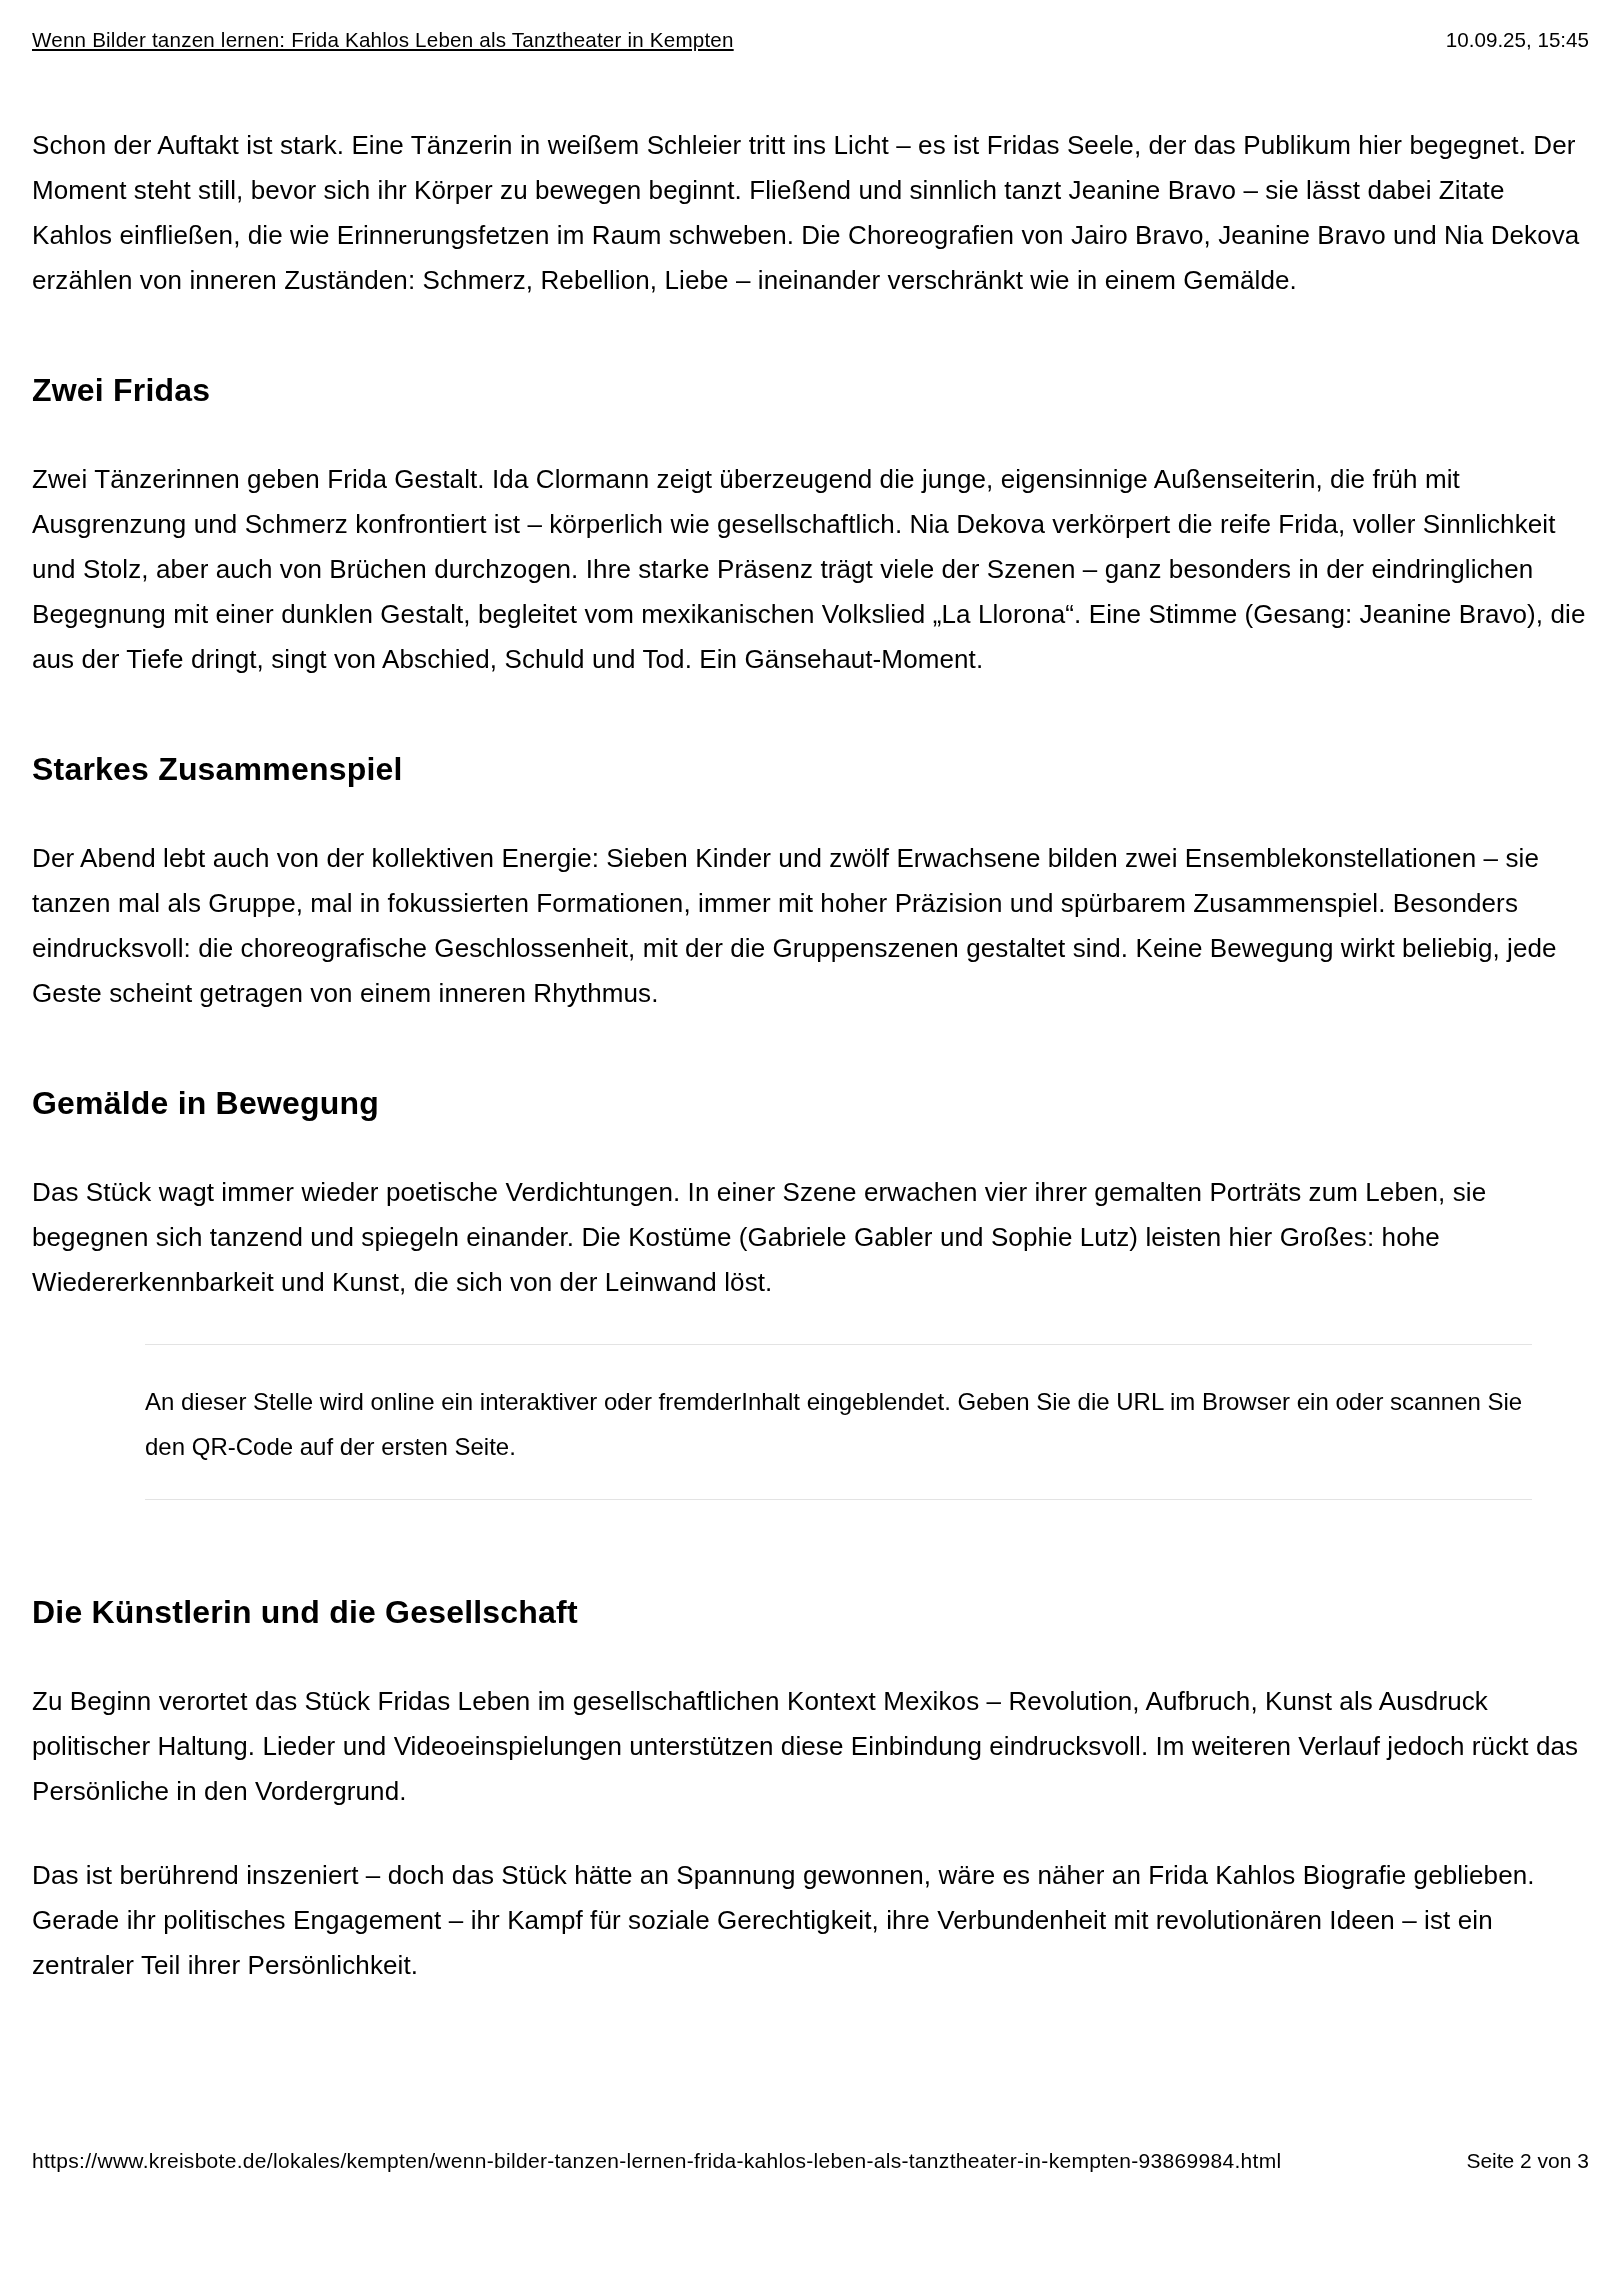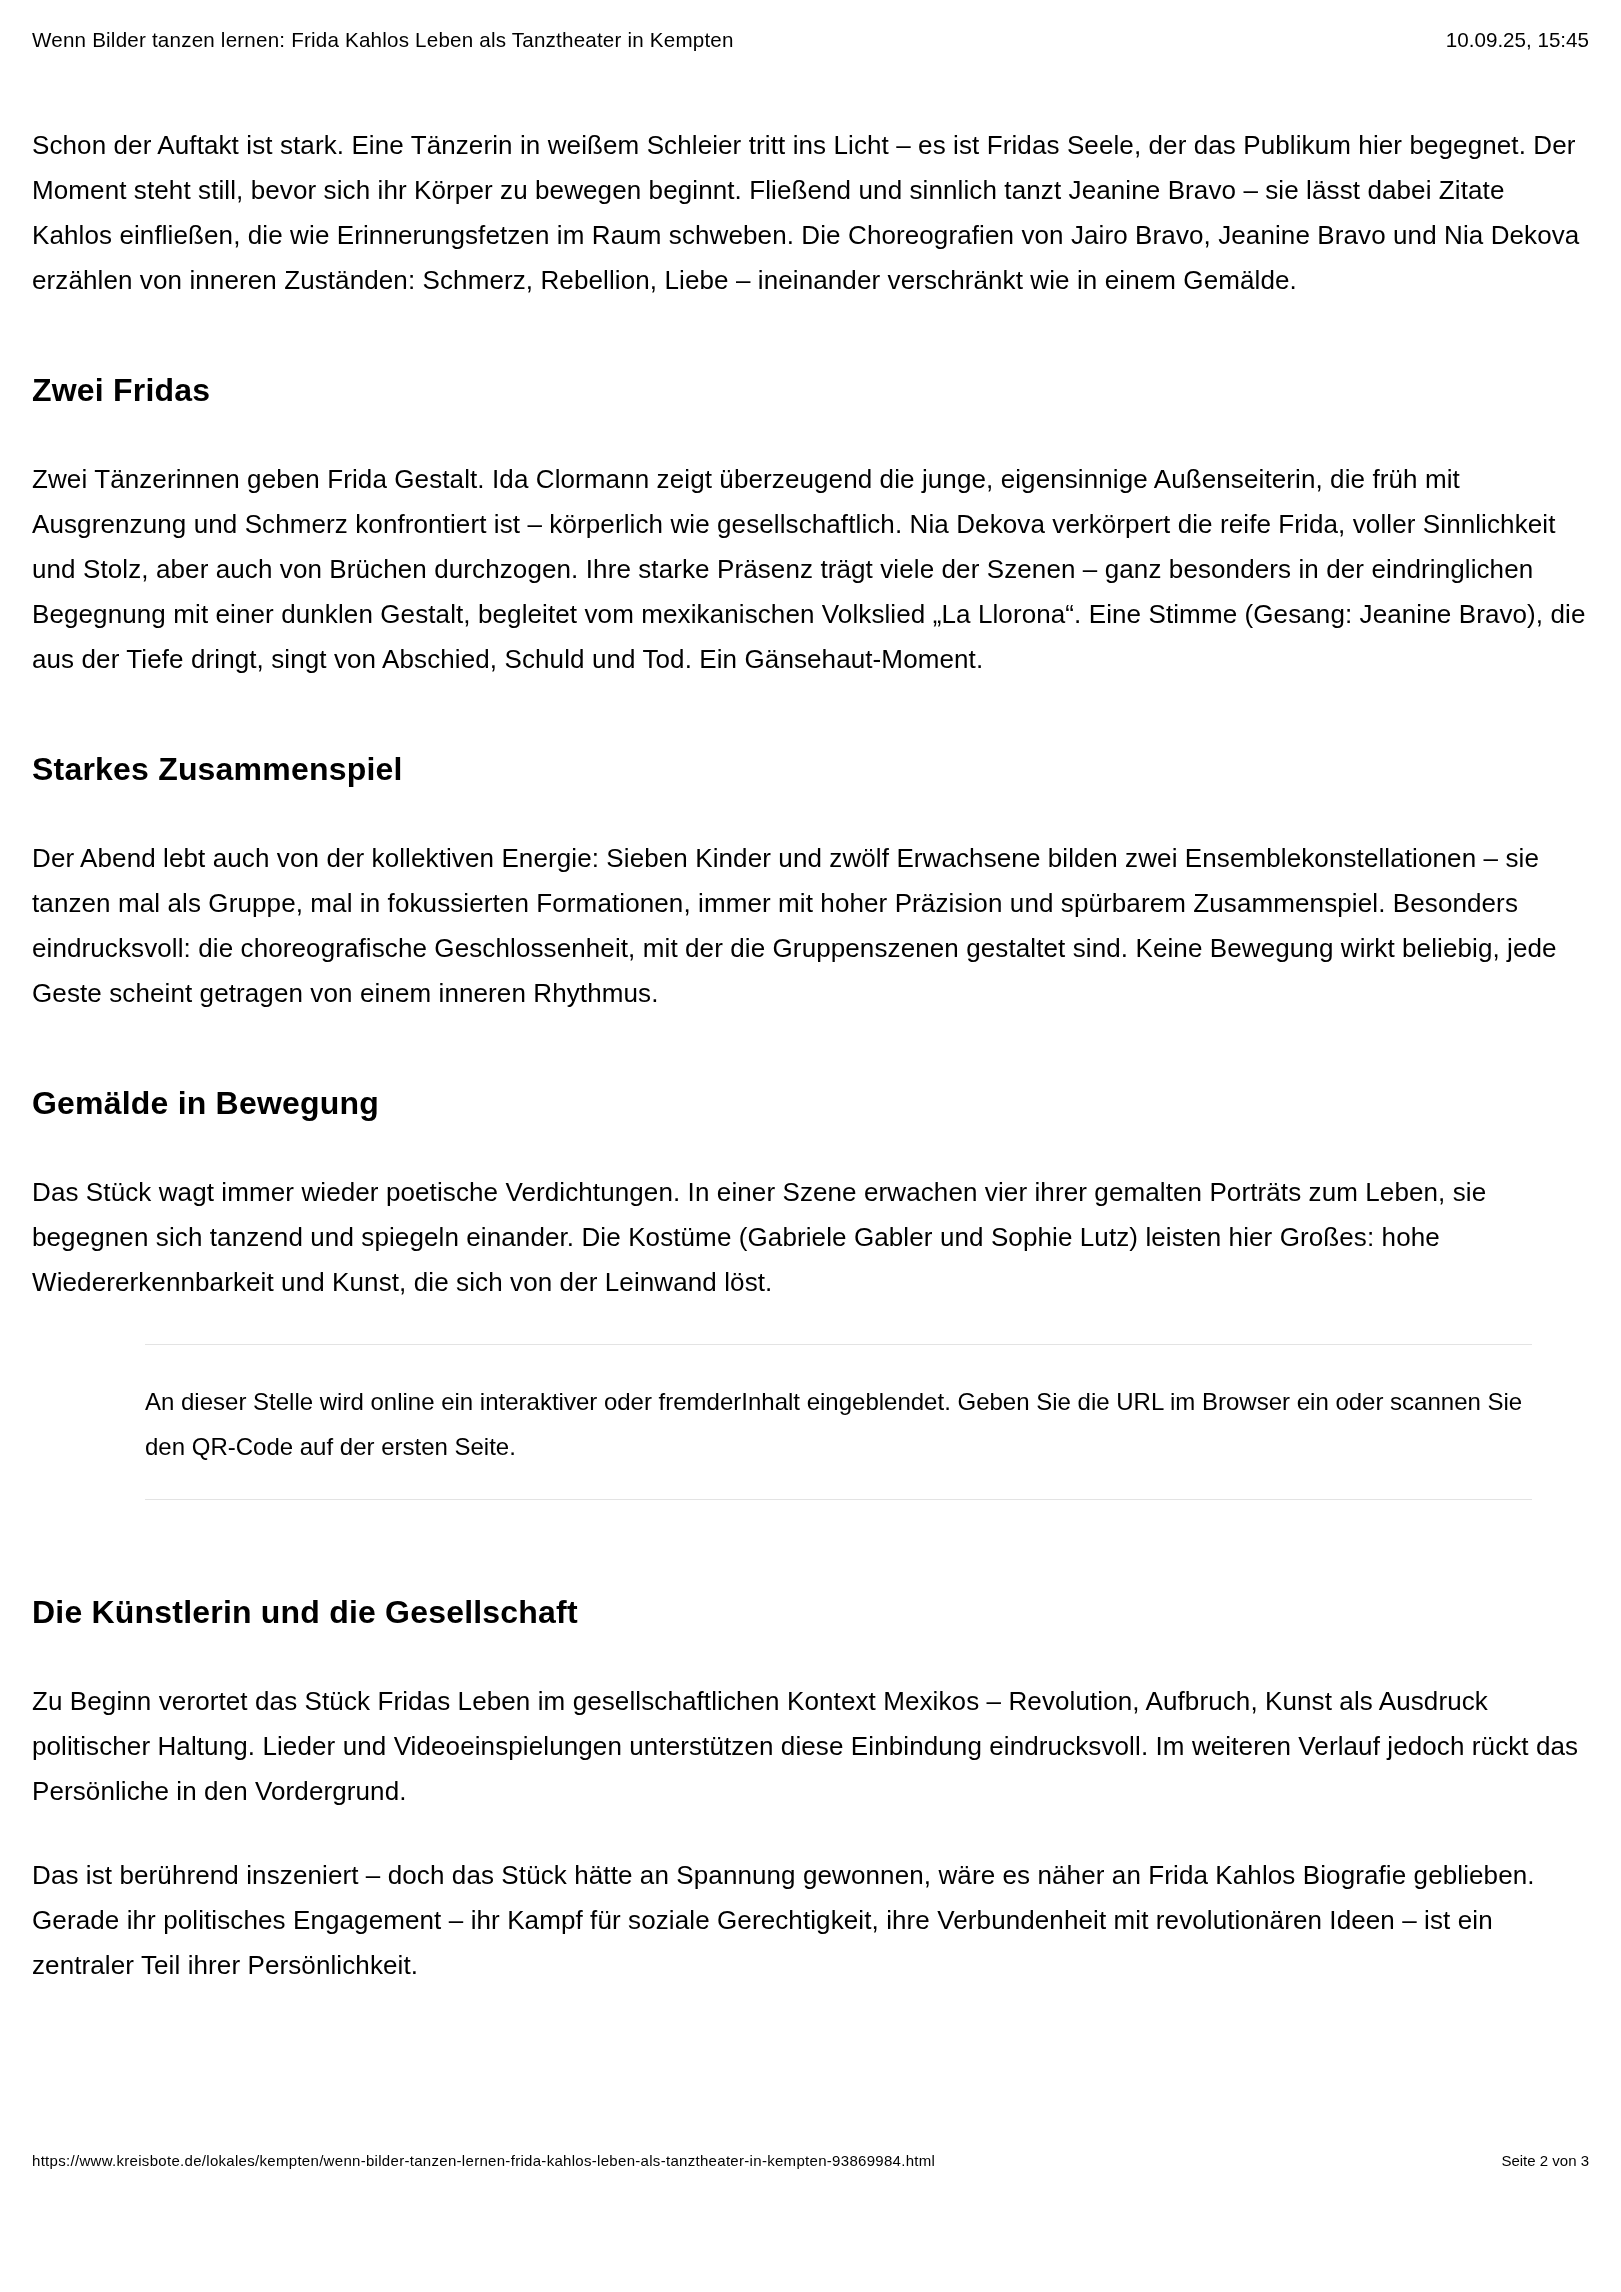--- a/index.html
+++ b/index.html
@@ -29,20 +29,21 @@
     right:32px;
     display:flex;
     justify-content:space-between;
     align-items:baseline;
     font-size:20.6px;
     line-height:25px;
     color:var(--text-color);
   }
   .header-title{
     letter-spacing:0.2px;
+    text-decoration:underline;
   }
   .header-datetime{
     white-space:nowrap;
   }
   .article{
     position:absolute;
     top:107px;
     left:32px;
     right:32px;
   }
@@ -68,21 +69,21 @@
     line-height:45px;
   }
   .page-footer{
     position:absolute;
     top:2148px;
     left:32px;
     right:32px;
     display:flex;
     justify-content:space-between;
     align-items:baseline;
-    font-size:15px;
+    font-size:21px;
     line-height:25px;
   }
   .footer-url{
     letter-spacing:0.3px;
     word-break:break-all;
     padding-right:54px;
   }
   .footer-page{
     white-space:nowrap;
     margin-left:29px;

